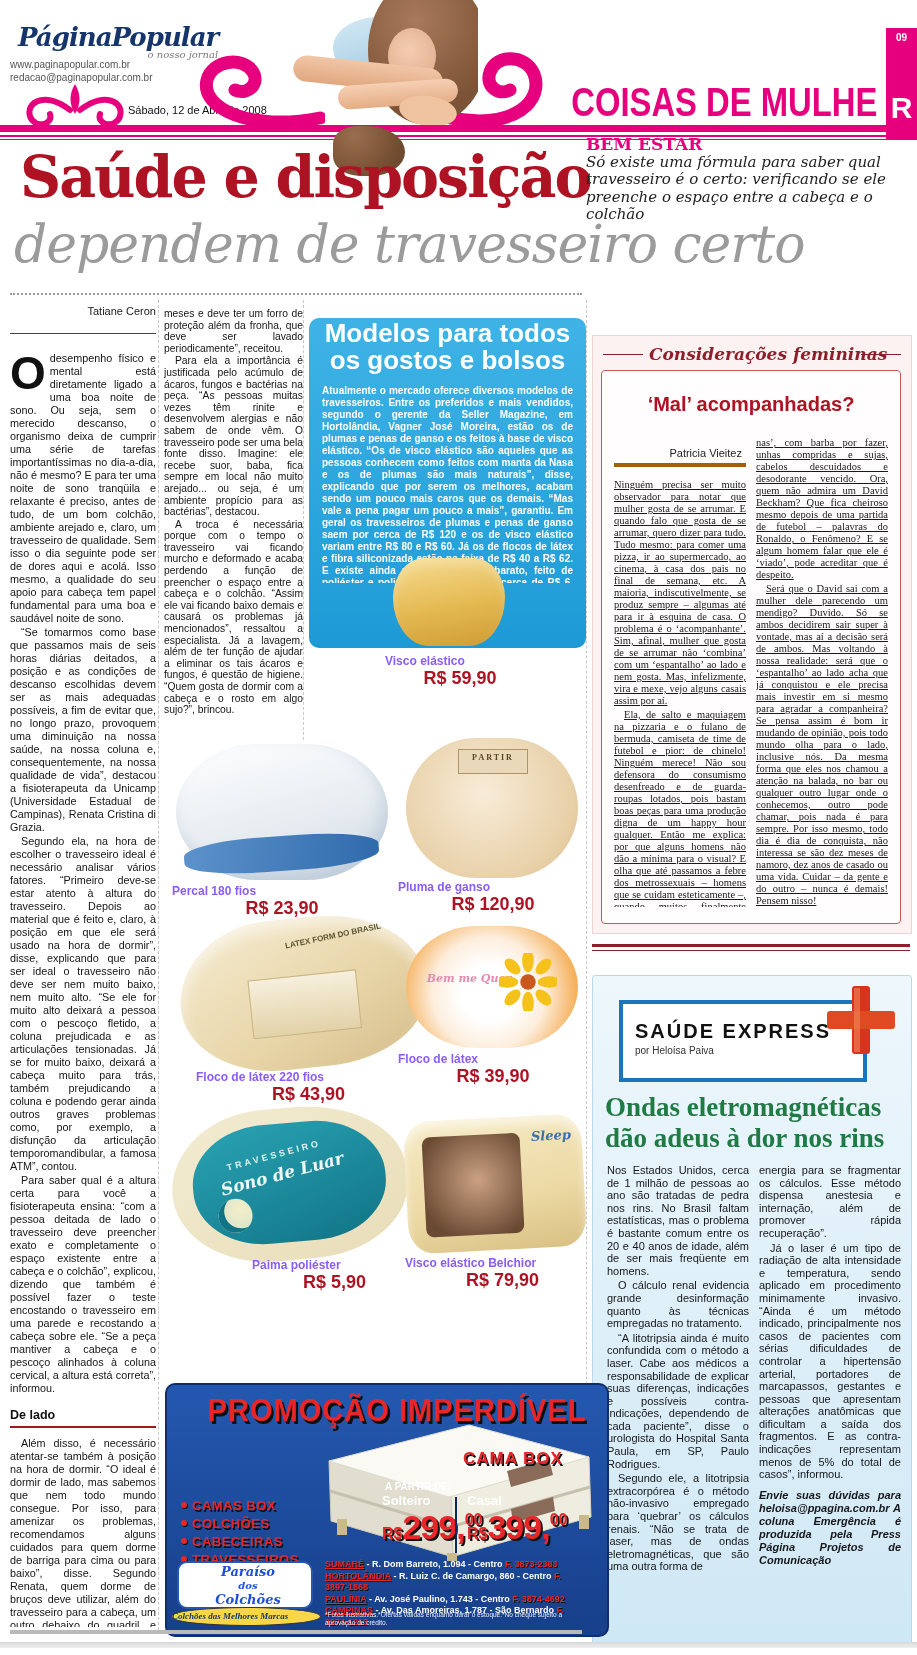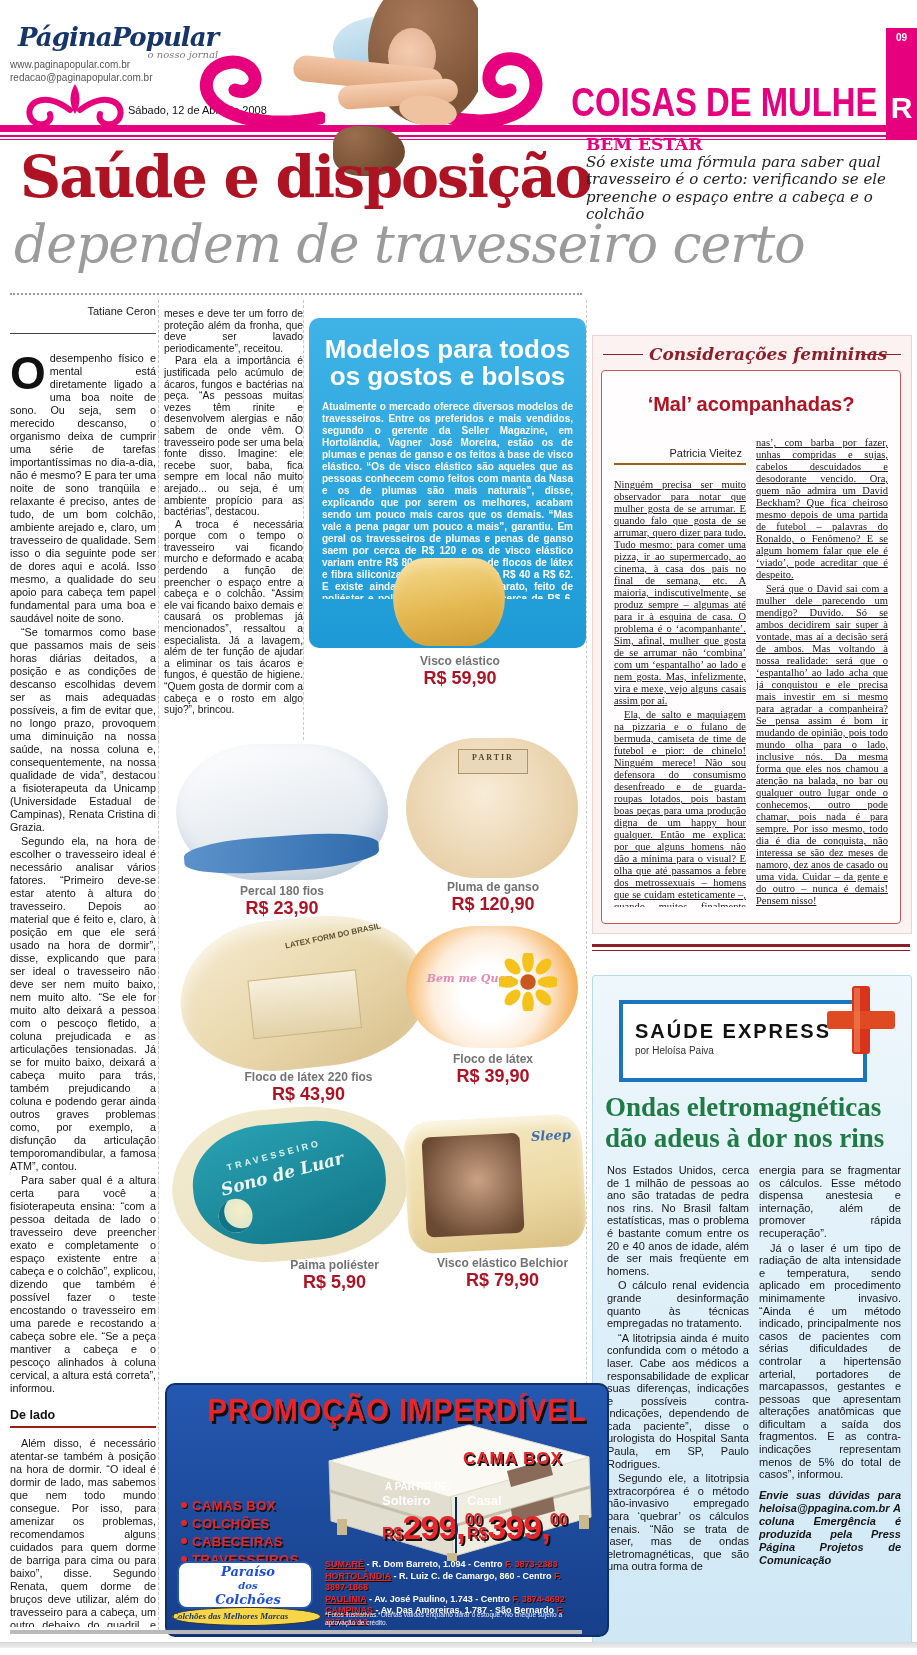--- a/index.html
+++ b/index.html
@@ -54,25 +54,25 @@
           border-bottom:1px solid #444;padding-bottom:16px;margin-bottom:18px;}
   .dropcap{float:left;font:bold 46px/0.82 "Liberation Sans",sans-serif;color:#111;margin:3px 4px 0 0;}
   .subhead{font:bold 12.5px "Liberation Sans",sans-serif;color:#111;border-bottom:2px solid #9e1b1b;
            padding:2px 0 4px;margin:11px 0 9px;}
   .col2{font-size:10.3px;line-height:11.6px;}
   .vsep{border-left:1px dashed #c9c9c9;width:0;}
 
   
   .modelos{left:309px;top:318px;width:277px;height:330px;border-radius:10px;
            background:linear-gradient(#3fb3e6,#1d9ad6);}
-  .modelos-title{font:800 26px/1.05 "Liberation Sans",sans-serif;color:#fff;text-align:center;padding-top:18px;}
+  .modelos-title{font:800 26px/1.05 "Liberation Sans",sans-serif;color:#fff;text-align:center;padding-top:2px;}
   .modelos-body{font:bold 10px/12px "Liberation Sans",sans-serif;color:#fff;text-align:justify;
                 padding:10px 13px 0;height:198px;overflow:hidden;}
   .pillow{position:absolute;}
-  .pname{font:bold 12px "Liberation Sans",sans-serif;color:#737373;text-align:center;}
+  .pname{font:bold 12px "Liberation Sans",sans-serif;color:#8b5cf6;text-align:left;}
   .pprice{font:bold 18px "Liberation Sans",sans-serif;color:#ae1323;text-align:center;}
   .plabel{position:absolute;pointer-events:none;}
 
   .pil-visco{border-radius:28% 28% 32% 32%/45% 45% 55% 55%;
              background:linear-gradient(170deg,#f7dc92,#e4b952 55%,#cf9c34);box-shadow:inset 0 8px 10px #fff3;}
   .pil-percal{border-radius:45%/58%;background:linear-gradient(165deg,#ffffff,#e8edf2 55%,#cdd8e2);
              box-shadow:inset -6px -8px 16px #9db4c866;}
   .percal-band{position:absolute;left:4%;bottom:6%;width:92%;height:26%;border-radius:40%;
              background:linear-gradient(100deg,#5d93cc,#2f6aab);transform:rotate(-4deg);}
   .pil-pluma{border-radius:46%/56%;background:radial-gradient(circle at 45% 40%,#f8ecd8,#e8d0a8 70%,#d8b888);}
@@ -104,21 +104,21 @@
              background:radial-gradient(circle at 55% 45%,#caa183,#6b4a33 80%);}
   .bel-sleep{position:absolute;right:6%;top:10%;font:italic bold 13px "DejaVu Serif",serif;color:#3c6fb0;}
 
   
   .consid{left:592px;top:335px;width:318px;height:597px;background:#fdf2f2;border:1px solid #eed3d3;}
   .consid-head{font:italic bold 17px "DejaVu Serif",serif;color:#8c1f2a;text-align:center;white-space:nowrap;}
   .hline{height:0;border-top:1.5px solid #8c1f2a;}
   .consid-box{position:absolute;left:8px;top:34px;width:298px;height:552px;background:#fffdfd;
               border:1.5px solid #c65a5a;border-radius:4px;}
   .consid-title{font:bold 20px "Liberation Sans",sans-serif;color:#ae1323;text-align:center;margin-top:22px;}
-  .consid-by{font:11px "Liberation Sans",sans-serif;color:#222;text-align:right;border-bottom:2px solid #a16207;
+  .consid-by{font:11px "Liberation Sans",sans-serif;color:#222;text-align:right;border-bottom:4px solid #a16207;
              padding:0 4px 4px 0;margin:10px 0 12px;}
   .ccol{position:absolute;font:10.5px/12px "Liberation Serif",serif;text-align:justify;color:#1a1a1a;overflow:hidden;text-decoration:underline;}
   .ccol p{margin:0 0 2px;text-indent:10px;}
   .ccol p.first{text-indent:0;}
 
   
   .redrule1{left:592px;top:944px;width:318px;height:3px;background:#8c1f2a;}
   .redrule2{left:592px;top:950px;width:318px;height:1px;background:#8c1f2a;}
   .saude{left:592px;top:975px;width:318px;height:668px;background:linear-gradient(#eef7fc,#cfe8f5);
          border:1px solid #b7d9ec;border-radius:3px;}

